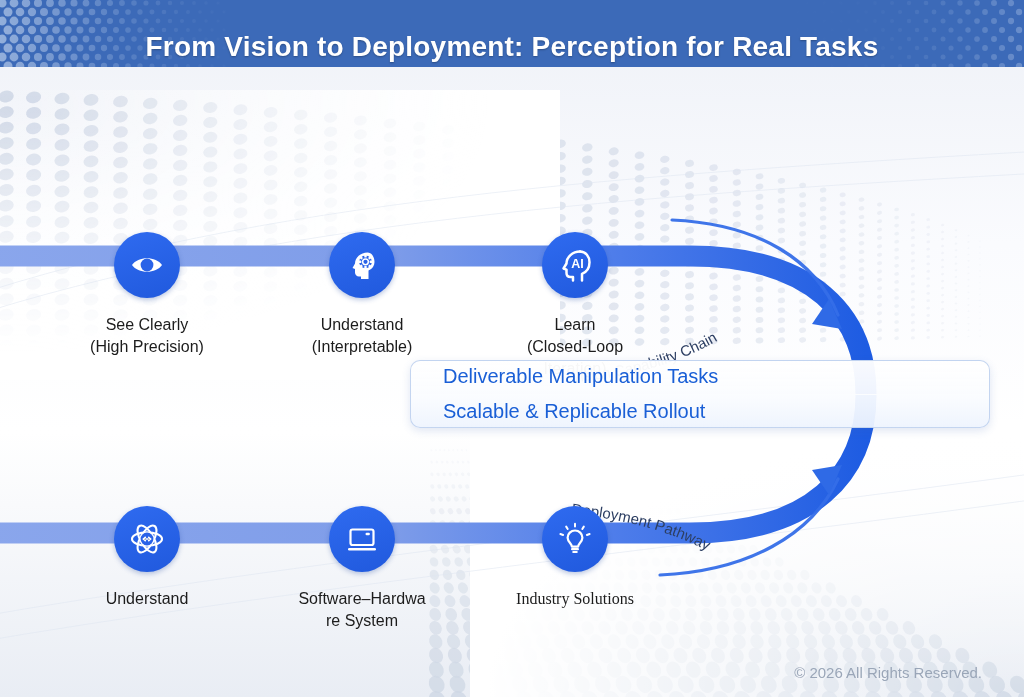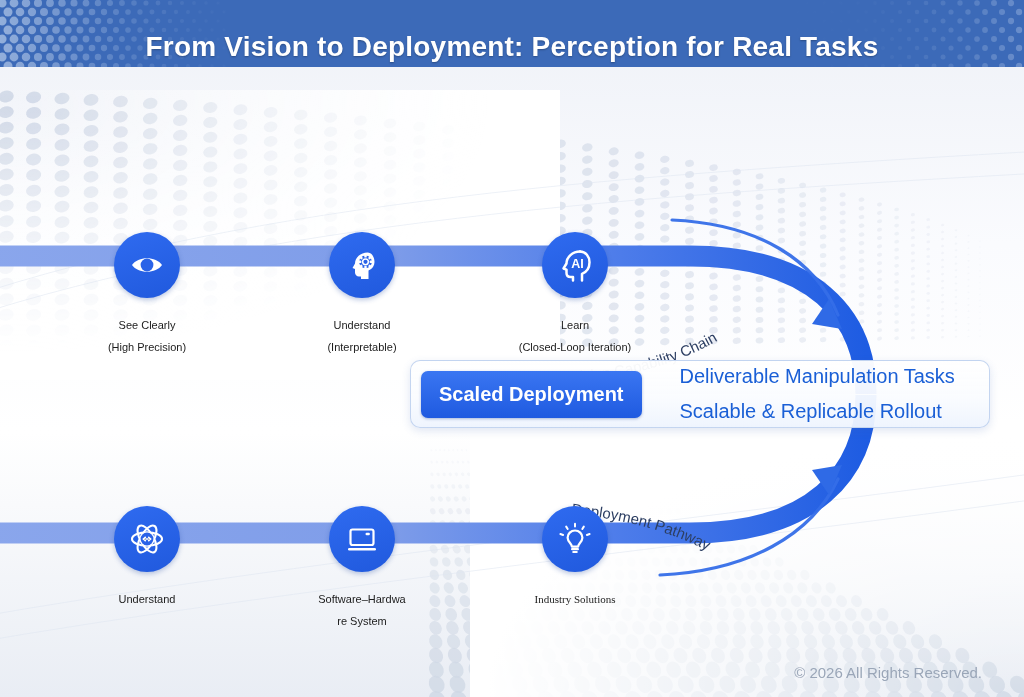--- a/index.html
+++ b/index.html
@@ -81,21 +81,21 @@
     border-radius: 50%;
     background: #2a63e8;
     background-image: linear-gradient(160deg, #2f6bf0 0%, #2059dd 100%);
     box-shadow: 0 2px 5px rgba(30,70,160,0.30);
     display: flex;
     align-items: center;
     justify-content: center;
   }
   .node-label {
     margin-top: 12px;
-    font-size: 11px;
+    font-size: 16px;
     line-height: 22px;
     color: #1c1c1c;
     white-space: pre-line;
   }
 
   
   .center-card {
     position: absolute;
     left: 410px;
     top: 360px;
@@ -2014,20 +2014,19 @@
           <path d="M27.8 6.6 L26.3 9"></path>
           <path d="M4.4 14 L7.1 15"></path>
           <path d="M33.6 14 L30.9 15"></path>
         </g>
       </svg>
     </div>
     <div class="node-label">Industry Solutions</div>
   </div>
 
   <div class="center-card">
-    <div class="tag">Scaled Deployment</div>
     <div class="card-text">Deliverable Manipulation Tasks
 Scalable &amp; Replicable Rollout</div>
   </div>
 
   <div class="footer">© 2026 All Rights Reserved.</div>
 
 </div>
 
 </body></html>

